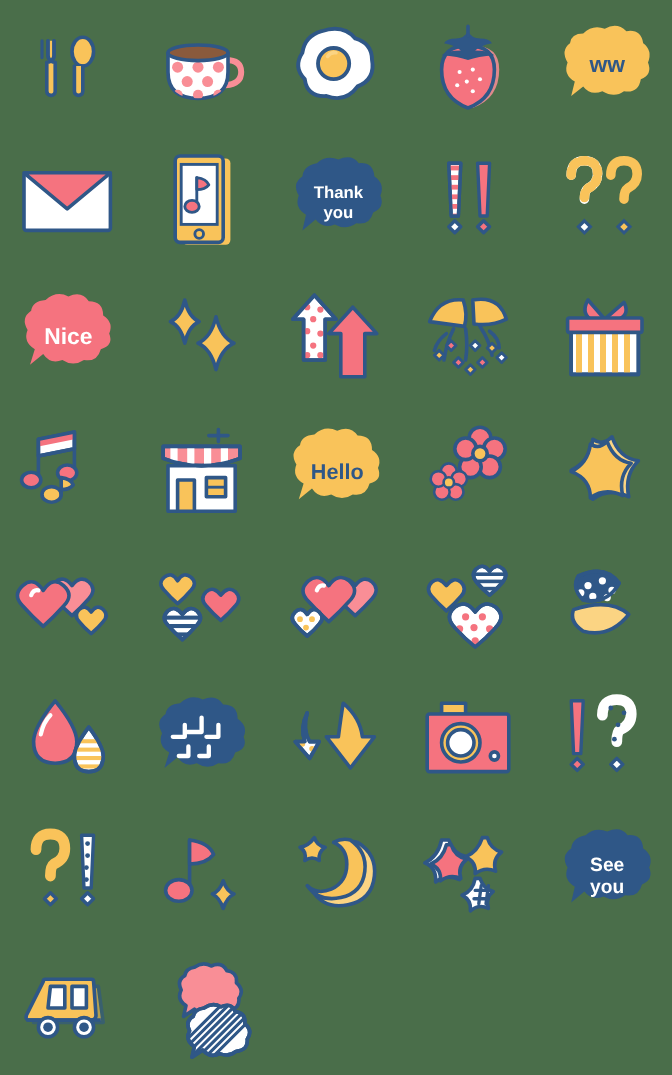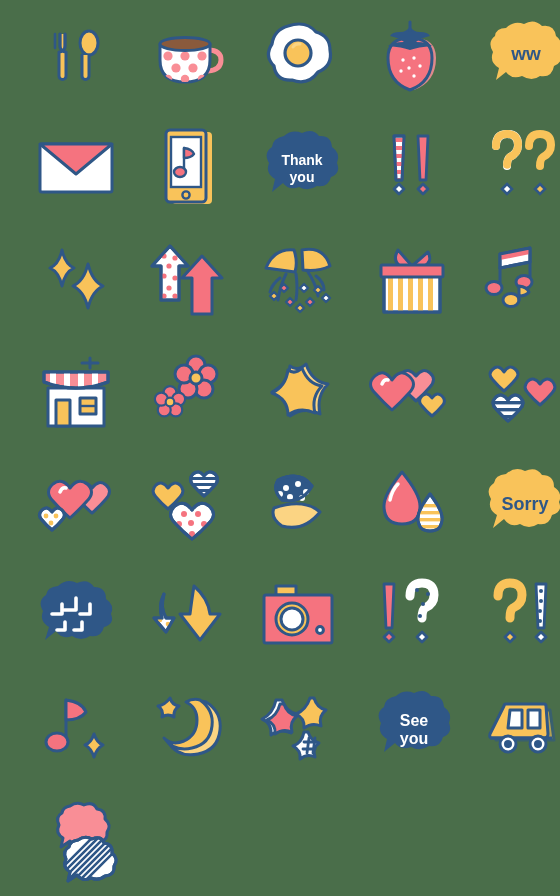--- a/index.html
+++ b/index.html
@@ -7,21 +7,20 @@
     width: 560px; height: 896px;
     background: #4a6e4a;
     overflow: hidden;
     font-family: "Liberation Sans", sans-serif;
   }
   #grid {
     width: 488px; height: 896px;
     display: grid;
     grid-template-columns: repeat(5, 112px);
     grid-template-rows: repeat(8, 112px);
-    padding-left: 20px;
   }
   .cell {
     width: 112px; height: 112px;
     display: flex; align-items: center; justify-content: center;
     position: relative;
   }
   .cell svg { display: block; overflow: visible; }
   .bub-text {
     font-family: "Liberation Sans", sans-serif;
     font-weight: bold;
@@ -159,20 +158,26 @@
           </clipPath>
       <path d="M8 20 q0-12 11-12 q11 0 11 11 q0 8-8 12 q-3 2-3 9" stroke-width="8" stroke="#f9c35a" stroke-dasharray="4 4"></path>
       <path d="M8 20 q0-12 11-12 q11 0 11 11 q0 8-8 12 q-3 2-3 9" stroke-width="11.5" stroke="#2f5787" fill="none" opacity="0"></path>
       <path d="M19 58 l5 5 l-5 5 l-5-5 z" fill="#ffffff" stroke-width="2.6"></path>
       <path d="M41 20 q0-12 11-12 q11 0 11 11 q0 8-8 12 q-3 2-3 9" stroke-width="8" stroke="#f9c35a"></path>
       <path d="M52 58 l5 5 l-5 5 l-5-5 z" fill="#f9c35a" stroke-width="2.6"></path>
     </g>
   </svg>
 </div>
 
+<div class="cell">
+  <svg width="88" height="80" viewBox="0 0 88 80">
+    <path d="M26 10 q9-8 19-3 q11-5 17 4 q12 0 12 12 q9 6 5 15 q4 10-7 13 q-3 11-14 9 q-9 6-18 0 q-10 4-16-5 l-11 9 l4-13 q-10-6-6-16 q-6-10 3-16 q1-8 12-9 z" fill="#f5737f"></path>
+    <text class="bub-text" x="45" y="42" font-size="19" fill="#ffffff">Nice</text>
+  </svg>
+</div>
 
 <div class="cell">
   <svg width="80" height="72" viewBox="0 0 80 72">
     <g fill="#f9c35a" stroke="#2f5787" stroke-width="3" stroke-linejoin="round">
       <path d="M26 6 q3 14 12 18 q-9 4-12 18 q-3-14-12-18 q9-4 12-18 z"></path>
       <path d="M52 20 q4 17 15 22 q-11 5-15 22 q-4-17-15-22 q11-5 15-22 z"></path>
     </g>
   </svg>
 </div>
 
@@ -278,20 +283,26 @@
             <rect x="58" y="18" width="6" height="20"></rect>
       </g>
       <path d="M10 20 h64 v10 q-32 12-64 0 z" fill="none"></path>
       <rect x="22" y="48" width="14" height="26" fill="#f9c35a"></rect>
       <rect x="46" y="46" width="16" height="16" fill="#f9c35a"></rect>
       <path d="M46 54 h16" fill="none" stroke-width="2.4"></path>
     </g>
   </svg>
 </div>
 
+<div class="cell">
+  <svg width="88" height="80" viewBox="0 0 88 80">
+    <path d="M26 10 q9-8 19-3 q11-5 17 4 q12 0 12 12 q9 6 5 15 q4 10-7 13 q-3 11-14 9 q-9 6-18 0 q-10 4-16-5 l-11 9 l4-13 q-10-6-6-16 q-6-10 3-16 q1-8 12-9 z" fill="#f9c35a"></path>
+    <text class="bub-text" x="45" y="42" font-size="18" fill="#2f5787">Hello</text>
+  </svg>
+</div>
 
 <div class="cell">
   <svg width="80" height="72" viewBox="0 0 80 72">
     <g stroke="#2f5787" stroke-width="3" stroke-linejoin="round">
       <g transform="translate(48,22)">
         <circle cx="0" cy="-13" r="9" fill="#f5737f"></circle>
             <circle cx="12" cy="-4" r="9" fill="#f5737f"></circle>
         <circle cx="8" cy="11" r="9" fill="#f5737f"></circle>
             <circle cx="-8" cy="11" r="9" fill="#f5737f"></circle>
         <circle cx="-12" cy="-4" r="9" fill="#f5737f"></circle>
@@ -431,26 +442,20 @@
         <rect x="40" y="38" width="30" height="3.4"></rect>
             <rect x="40" y="45" width="30" height="3.4"></rect>
         <rect x="40" y="52" width="30" height="3.4"></rect>
             <rect x="40" y="59" width="30" height="3.4"></rect>
       </g>
       <path d="M54 28 q12 16 12 24 q0 13-12 13 q-12 0-12-13 q0-8 12-24 z" fill="none"></path>
     </g>
   </svg>
 </div>
 
-<div class="cell">
-  <svg width="88" height="80" viewBox="0 0 88 80">
-    <path d="M26 10 q9-8 19-3 q11-5 17 4 q12 0 12 12 q9 6 5 15 q4 10-7 13 q-3 11-14 9 q-9 6-18 0 q-10 4-16-5 l-11 9 l4-13 q-10-6-6-16 q-6-10 3-16 q1-8 12-9 z" fill="#f9c35a"></path>
-    <text class="bub-text" x="45" y="41" font-size="18" fill="#2f5787">Sorry</text>
-  </svg>
-</div>
 
 <div class="cell">
   <svg width="88" height="80" viewBox="0 0 88 80">
     <path d="M26 10 q9-8 19-3 q11-5 17 4 q12 0 12 12 q9 6 5 15 q4 10-7 13 q-3 11-14 9 q-9 6-18 0 q-10 4-16-5 l-11 9 l4-13 q-10-6-6-16 q-6-10 3-16 q1-8 12-9 z" fill="#2f5787"></path>
     <g stroke="#ffffff" stroke-width="3.6" fill="none" stroke-linecap="round">
       <path d="M30 28 v10 M30 38 h-10"></path>
       <path d="M44 22 v12 M44 34 h-12"></path>
       <path d="M58 28 v10 M58 38 h-10"></path>
       <path d="M33 46 v8 M33 54 h-8"></path>
       <path d="M50 46 v8 M50 54 h-8"></path>

